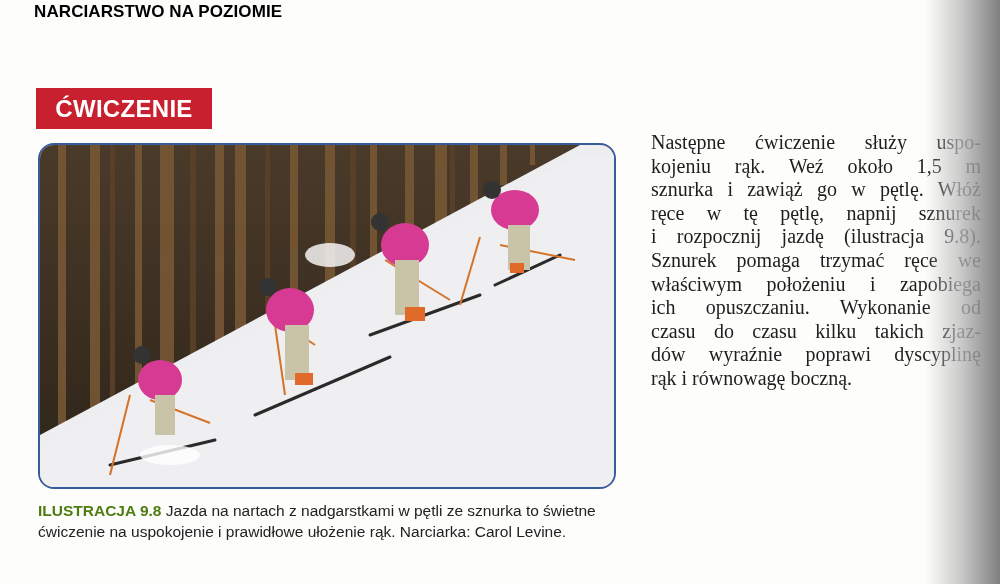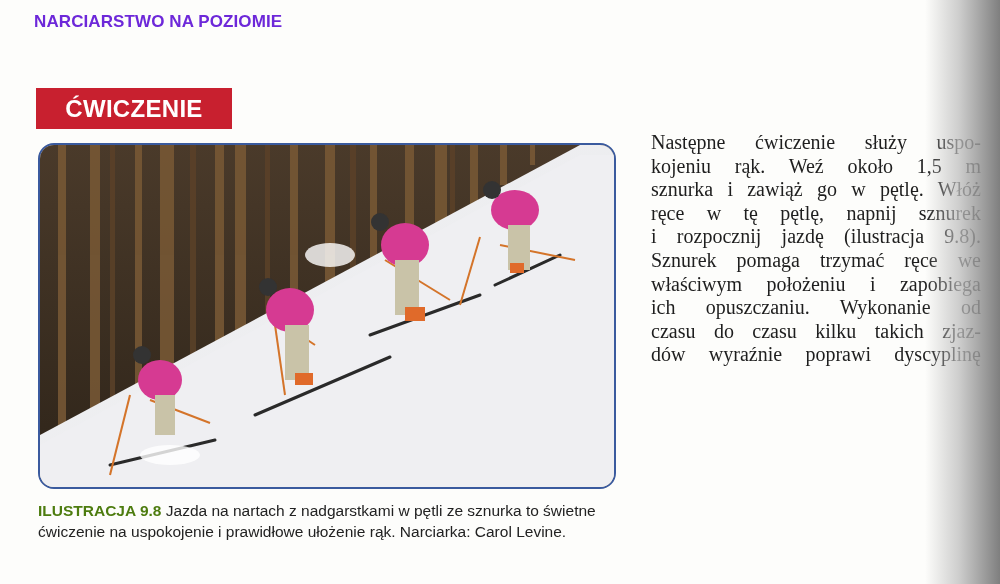--- a/index.html
+++ b/index.html
@@ -2,26 +2,26 @@
 <html><head>
 <meta charset="utf-8">
 <style>
   html, body { margin: 0; padding: 0; }
   body {
     width: 1000px; height: 584px; overflow: hidden; position: relative;
     background: #fdfdfb;
     font-family: "DejaVu Sans", sans-serif;
   }
   .running-head {
-    position: absolute; left: 34px; top: 12px;
+    position: absolute; left: 34px; top: 2px;
     font-family: "Liberation Sans", sans-serif;
-    font-weight: bold; font-size: 17px; color: #6d28d9; letter-spacing: 0.1px;
+    font-weight: bold; font-size: 17px; color: #000000; letter-spacing: 0.1px;
   }
   .section-badge {
-    position: absolute; left: 36px; top: 88px; width: 196px; height: 41px;
+    position: absolute; left: 36px; top: 88px; width: 176px; height: 41px;
     background: #c8202f;
     color: #fff; font-family: "Liberation Sans", sans-serif;
     font-weight: bold; font-size: 24px; line-height: 41px;
     text-align: center; letter-spacing: 0.3px;
   }
   .figure {
     position: absolute; left: 38px; top: 143px; width: 574px; height: 342px;
     border: 2px solid #3a5a9e; border-radius: 16px; overflow: hidden;
     background: #ecedef;
   }
@@ -149,19 +149,20 @@
   <span class="line">Następne ćwiczenie służy uspo-</span>
   <span class="line">kojeniu rąk. Weź około 1,5 m</span>
   <span class="line">sznurka i zawiąż go w pętlę. Włóż</span>
   <span class="line">ręce w tę pętlę, napnij sznurek</span>
   <span class="line">i rozpocznij jazdę (ilustracja 9.8).</span>
   <span class="line">Sznurek pomaga trzymać ręce we</span>
   <span class="line">właściwym położeniu i zapobiega</span>
   <span class="line">ich opuszczaniu. Wykonanie od</span>
   <span class="line">czasu do czasu kilku takich zjaz-</span>
   <span class="line">dów wyraźnie poprawi dyscyplinę</span>
+  <span class="line last">rąk i równowagę boczną.</span>
 </div>
 
 <div class="caption">
   <span class="label">ILUSTRACJA 9.8</span><span> Jazda na nartach z nadgarstkami w pętli ze sznurka to świetne ćwiczenie na uspokojenie i prawidłowe ułożenie rąk. Narciarka: Carol Levine.</span>
 </div>
 
 <div class="gutter-shadow"></div>
 
 </body></html>

